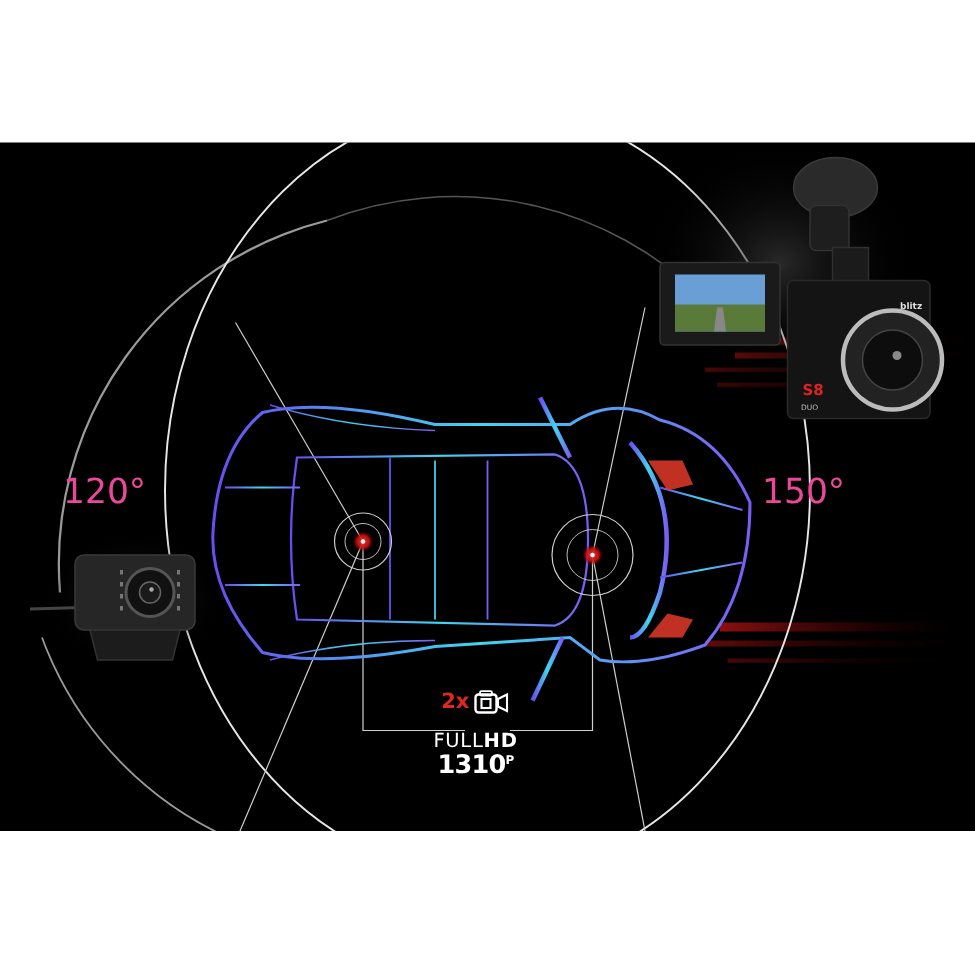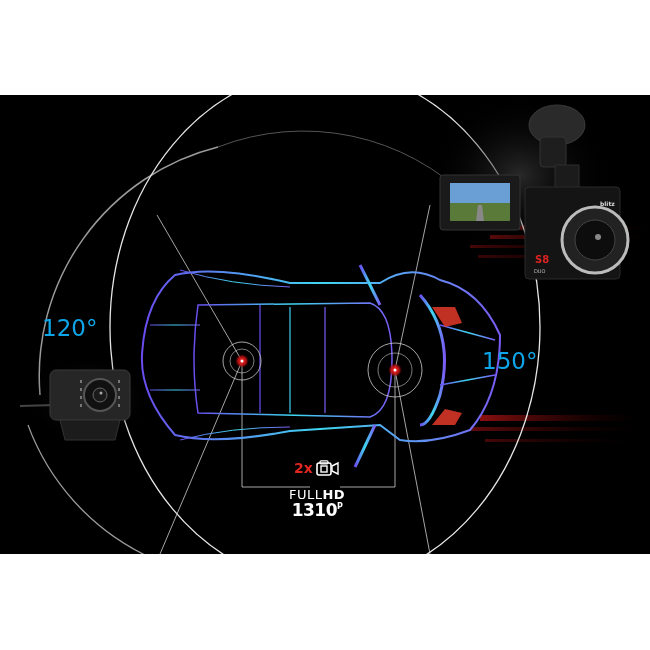--- a/index.html
+++ b/index.html
@@ -6,25 +6,25 @@
     body {
       width: 650px; height: 650px; background: #ffffff; position: relative; overflow: hidden;
       font-family: "DejaVu Sans", sans-serif;
     }
     .banner {
       position: absolute; left: 0; top: 95px; width: 650px; height: 459px;
       background: #000000; overflow: hidden;
     }
     .banner svg.scene { position: absolute; left: 0; top: 0; }
     .angle-label {
-      position: absolute; color: #0ea5e9; font-family: "DejaVu Sans", sans-serif;
+      position: absolute; color: #ec4899; font-family: "DejaVu Sans", sans-serif;
       font-size: 23px; font-weight: normal; letter-spacing: 0px;
     }
     .angle-left { left: 42px; top: 220px; }
-    .angle-right { left: 482px; top: 220px; margin-top: 33px; }
+    .angle-right { left: 508px; top: 220px; }
     .spec {
       position: absolute; left: 272px; top: 365px; width: 90px; text-align: center;
       color: #ffffff; line-height: 1;
     }
     .spec-row1 { display: flex; align-items: center; justify-content: center; gap: 3px; }
     .spec-count { color: #e0261f; font-weight: bold; font-size: 14px; font-family: "DejaVu Sans", sans-serif; }
     .spec-cam { width: 24px; height: 16px; }
     .spec-full {
       font-family: "DejaVu Sans", sans-serif; font-size: 13px; letter-spacing: 0.5px; margin-top: 12px;
     }

